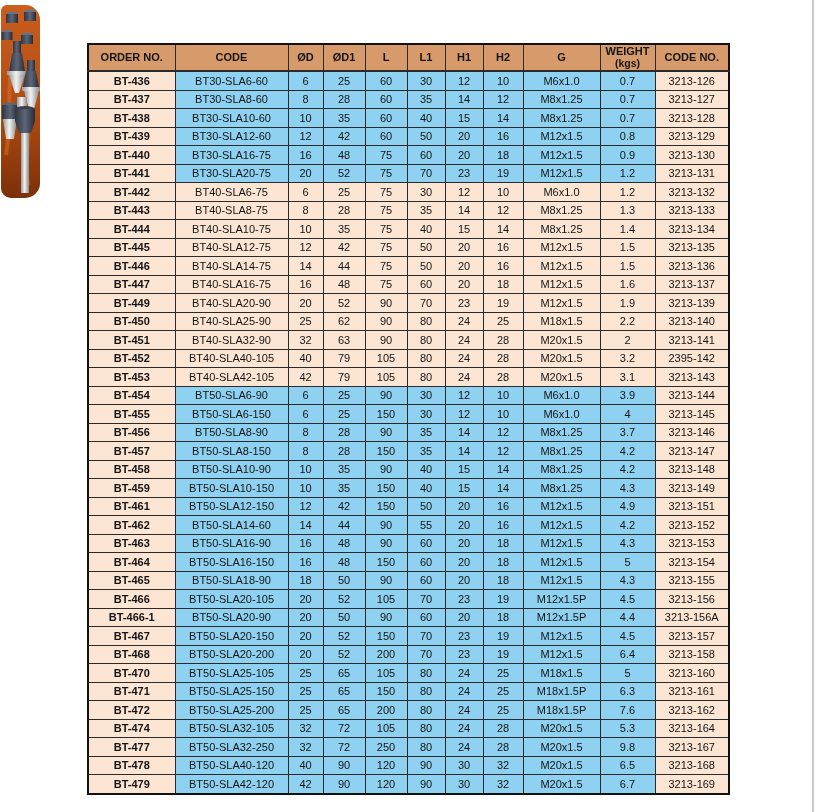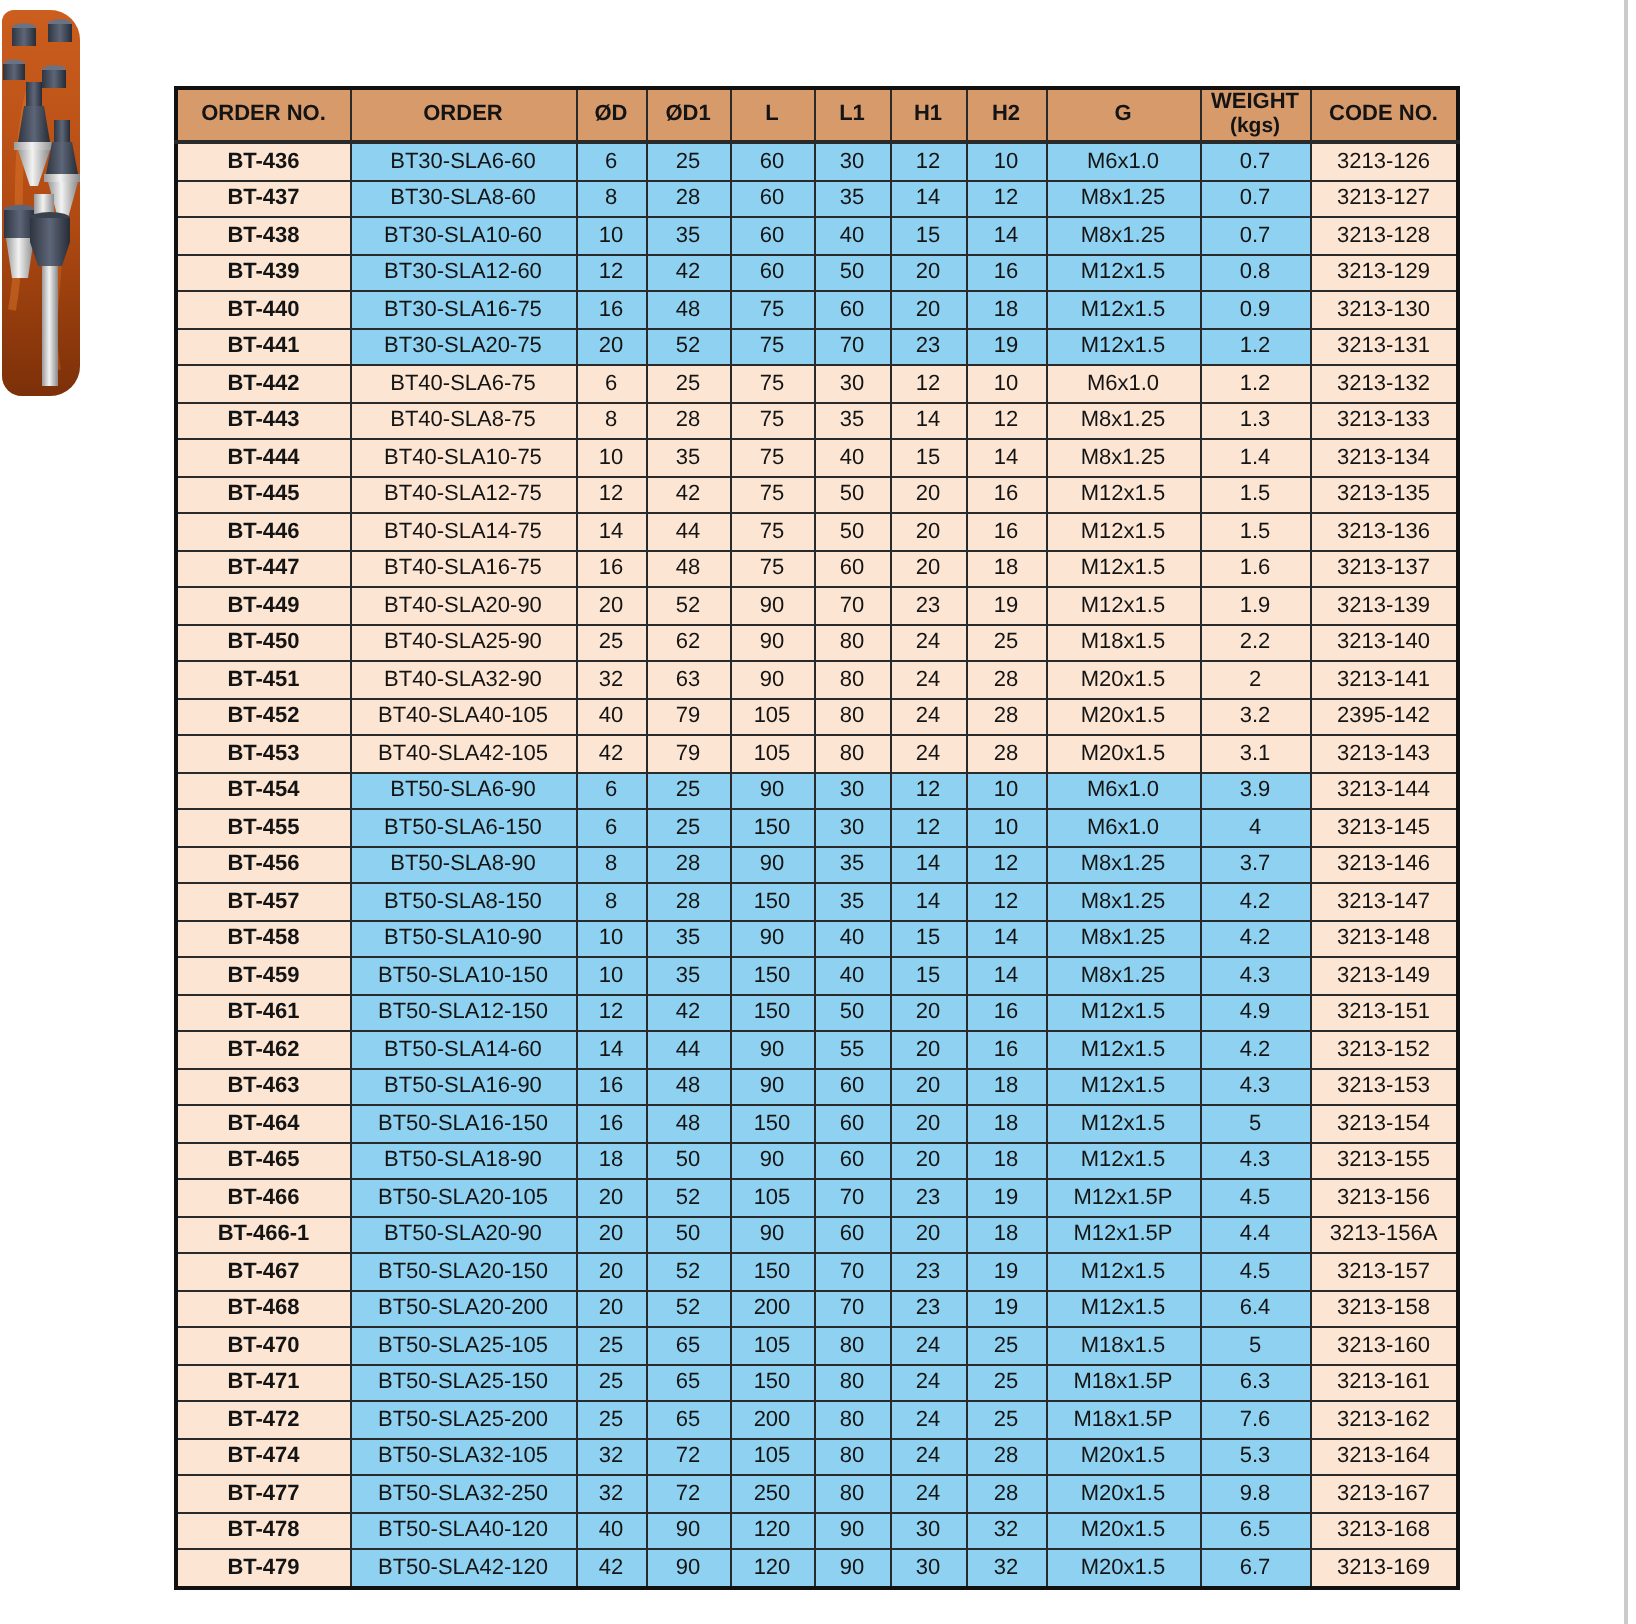--- a/index.html
+++ b/index.html
@@ -159,21 +159,21 @@
           <col style="width: 38px;">
           <col style="width: 38px;">
           <col style="width: 40px;">
           <col style="width: 77px;">
           <col style="width: 55px;">
           <col style="width: 74px;">
         </colgroup>
       <thead>
         <tr id="header-row">
             <th>ORDER NO.</th>
-            <th>ORDER</th>
+            <th>CODE</th>
             <th>ØD</th>
             <th>ØD1</th>
             <th>L</th>
             <th>L1</th>
             <th>H1</th>
             <th>H2</th>
             <th>G</th>
             <th>WEIGHT<span class="sub">(kgs)</span></th>
             <th>CODE NO.</th>
           </tr>

